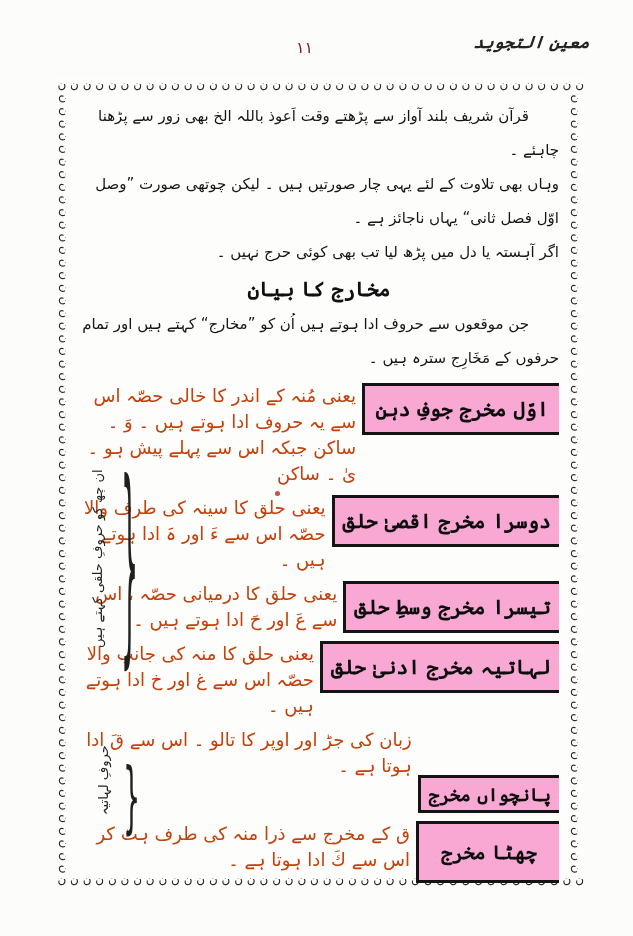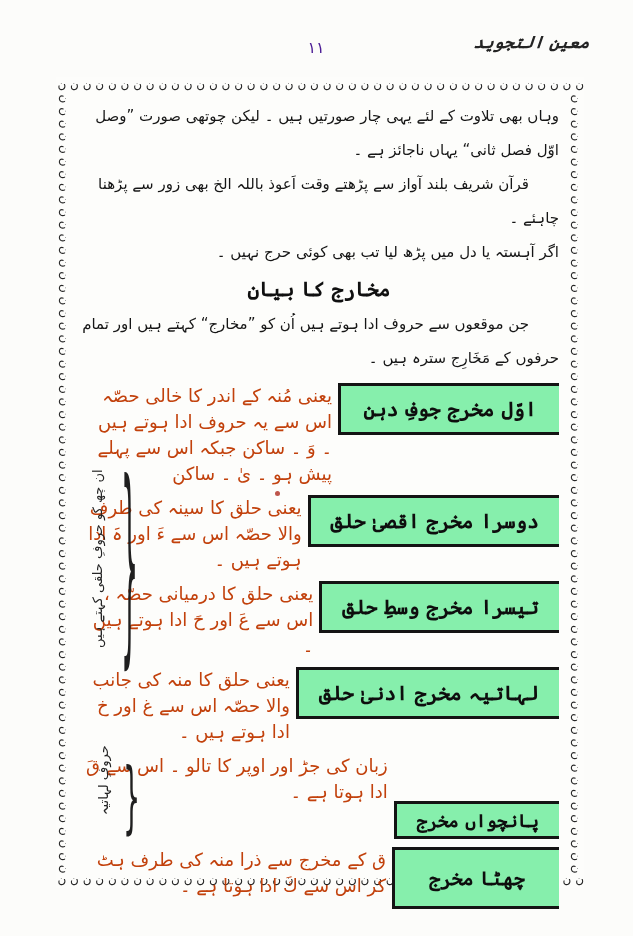--- a/index.html
+++ b/index.html
@@ -10,22 +10,22 @@
     color:#1b1b1b;
   }
   
   .pg-header{position:absolute;top:26px;left:0;right:0;height:46px;direction:rtl;}
   .book-title{
     position:absolute;right:44px;top:6px;font-size:17px;font-weight:bold;
     font-style:italic;font-family:"DejaVu Serif",serif;color:#242424;
     transform:skewX(-6deg);
   }
   .page-number{
-    position:absolute;left:296px;top:12px;width:40px;text-align:center;
-    font-size:16px;color:#4c1d95;letter-spacing:1px;
+    position:absolute;left:296px;top:12px;width:40px;text-align:left;
+    font-size:16px;color:#7f1d1d;letter-spacing:1px;
   }
   
   .frame{position:absolute;left:56px;top:77px;width:528px;height:811px;background:#fdfdfb;}
   .orn{position:absolute;overflow:hidden;color:#262626;font-size:12px;line-height:15px;
        white-space:nowrap;letter-spacing:1px;user-select:none;}
   .orn::before{
     content:"ن ن ن ن ن ن ن ن ن ن ن ن ن ن ن ن ن ن ن ن ن ن ن ن ن ن ن ن ن ن ن ن ن ن ن ن ن ن ن ن ن ن ن ن ن ن ن ن ن ن ن ن ن ن ن ن ن ن ن ن ن ن ن ن ن ن ن ن ن ن ن ن ن ن ن ن ن ن ن ن ن ن ن ن ن ن ن ن ن ن";
   }
   .orn-top{left:0;right:0;top:0;height:16px;}
   .orn-bottom{left:0;right:0;bottom:0;height:16px;}
@@ -44,21 +44,21 @@
   .heading{
     margin:8px 0 6px;text-align:center;font-size:20px;font-weight:bold;
     font-family:"DejaVu Serif",serif;color:#101010;
   }
   
   .section{display:flex;flex-direction:row;align-items:flex-start;margin-top:8px;}
   .sec-box{
     border:3px solid #141414;border-right:none;
     display:flex;align-items:center;justify-content:center;
     font-family:"DejaVu Serif",serif;font-weight:bold;color:#0e0e0e;
-    text-align:center;padding:2px 20px;flex:0 0 auto;background:#86efac;
+    text-align:center;padding:2px 8px;flex:0 0 auto;background:#f9a8d4;
     margin-left:6px;
   }
   .sec-box.big{min-width:178px;min-height:42px;font-size:20px;}
   .sec-box.mid{min-width:112px;min-height:28px;font-size:18px;margin-top:48px;}
   .sec-box.tall{min-width:124px;min-height:52px;font-size:19px;}
   .sec-desc{
     flex:1 1 auto;font-size:18px;line-height:26px;color:#c2410c;
     padding-left:4px;letter-spacing:-0.2px;
   }
   .sec-below{font-size:14.5px;line-height:30px;margin:2px 0 0;letter-spacing:-0.2px;}
@@ -88,22 +88,22 @@
 </div>
 
 <div class="frame">
   <div class="orn orn-top"></div>
   <div class="orn orn-bottom"></div>
   <div class="orn orn-left"></div>
   <div class="orn orn-right"></div>
 
   <div class="content">
 
+    <p class="body-text indent">قرآن شریف بلند آواز سے پڑھتے وقت اَعوذ باللہ الخ بھی زور سے پڑھنا چاہئے ۔</p>
     <p class="body-text">وہاں بھی تلاوت کے لئے یہی چار صورتیں ہیں ۔ لیکن چوتھی صورت ”وصل اوّل فصل ثانی“ یہاں ناجائز ہے ۔</p>
-    <p class="body-text indent">قرآن شریف بلند آواز سے پڑھتے وقت اَعوذ باللہ الخ بھی زور سے پڑھنا چاہئے ۔</p>
     <p class="body-text">اگر آہستہ یا دل میں پڑھ لیا تب بھی کوئی حرج نہیں ۔</p>
 
     <div class="heading">مخارج کا بیان</div>
 
     <p class="body-text indent">جن موقعوں سے حروف ادا ہوتے ہیں اُن کو ”مخارج“ کہتے ہیں اور تمام حرفوں کے مَخَارِج سترہ ہیں ۔</p>
 
     <div class="section">
       <div class="sec-box big">اوّل مخرج جوفِ دہن</div>
       <div class="sec-desc">یعنی مُنہ کے اندر کا خالی حصّہ اس سے یہ حروف ادا ہوتے ہیں ۔ وَ ۔ ساکن جبکہ اس سے پہلے پیش ہو ۔ یٰ ۔ ساکن</div>
     </div>

